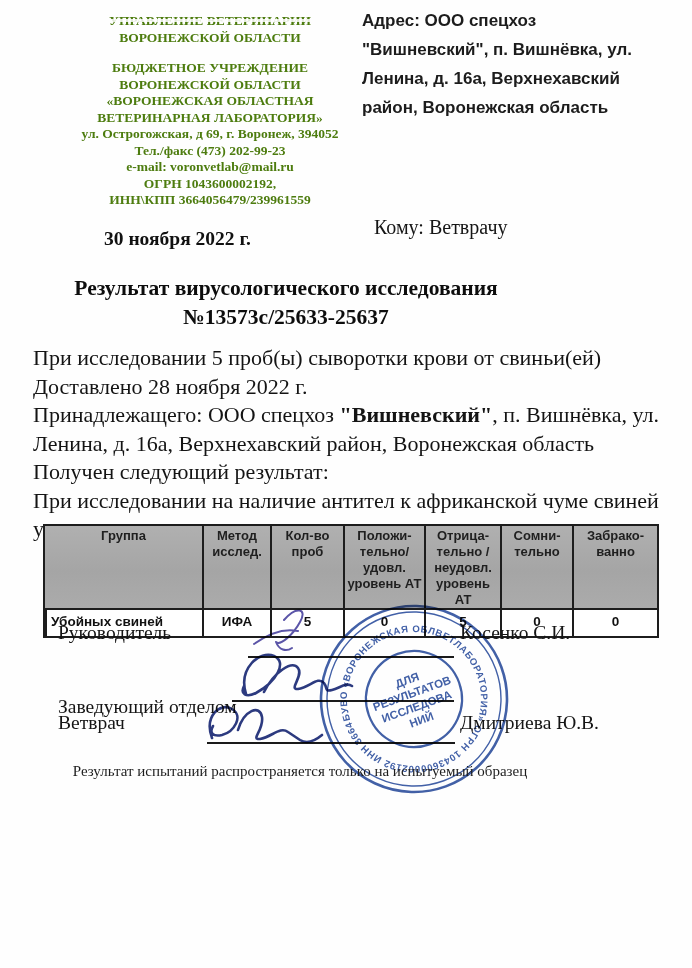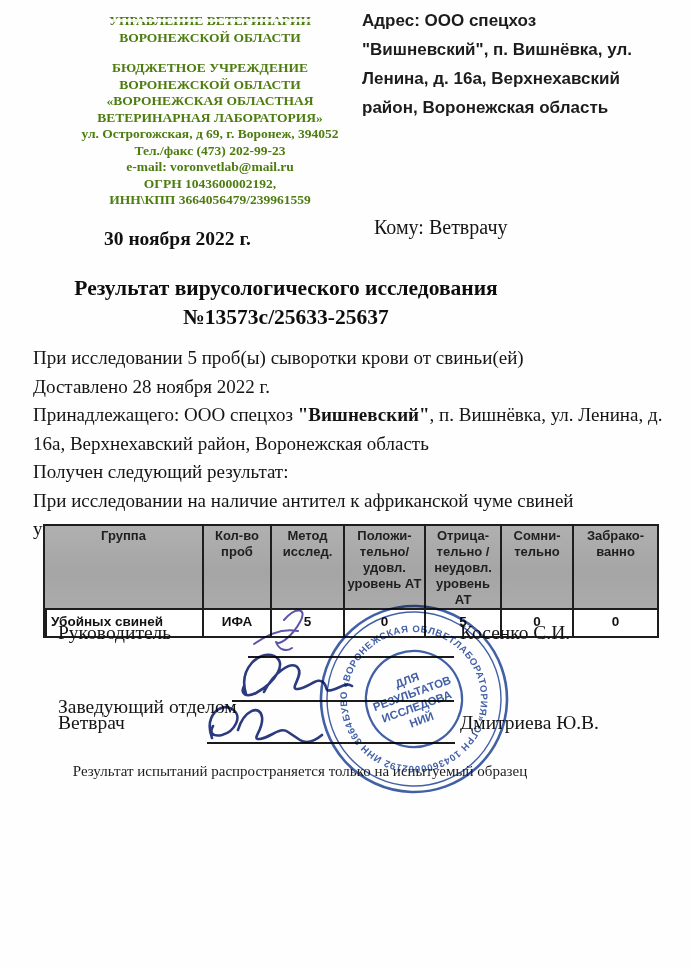--- a/index.html
+++ b/index.html
@@ -26,21 +26,21 @@
   }
   .komu{
     position:absolute;left:374px;top:192px;font-size:20px;color:#151515;margin-top:24px;
   }
   
   .dateline{position:absolute;left:104px;top:228px;font-size:19.5px;font-weight:bold;}
   .title{position:absolute;left:0;top:274px;width:572px;text-align:center;
     font-size:21.5px;font-weight:bold;line-height:29px;color:#0d0d0d;}
   
   .bodytext{position:absolute;left:33px;top:344px;width:636px;
-    font-size:19px;line-height:28.5px;color:#141414;}
+    font-size:22px;line-height:28.5px;color:#141414;}
   .bodytext p{margin:0;}
   .bold{font-weight:bold;}
   
   .rtable{
     position:absolute;left:43px;top:524px;
     display:grid;grid-template-columns:157px 68px 73px 81px 76px 72px 85px;
     border:2px solid #1d1d1d;
     font-family:"Liberation Sans",sans-serif;background:#fff;
   }
   .th{
@@ -98,23 +98,23 @@
   <div class="bodytext">
     <p>При исследовании 5 проб(ы) сыворотки крови от свиньи(ей)</p>
     <p>Доставлено 28 ноября 2022 г.</p>
     <p><span>Принадлежащего: ООО спецхоз </span><span class="bold">"Вишневский"</span><span>, п. Вишнёвка, ул. Ленина, д. 16а, Верхнехавский район, Воронежская область</span></p>
     <p>Получен следующий результат:</p>
     <p>При исследовании на наличие антител к африканской чуме свиней установлено:</p>
   </div>
 
   <div class="rtable">
     <div class="th">Группа</div>
-    <div class="th">Кол-во проб</div>
     <div class="th">Метод
 исслед.</div>
+    <div class="th">Кол-во проб</div>
     <div class="th">Положи-
 тельно/
 удовл.
 уровень АТ</div>
     <div class="th">Отрица-
 тельно /
 неудовл.
 уровень АТ</div>
     <div class="th">Сомни-
 тельно</div>

